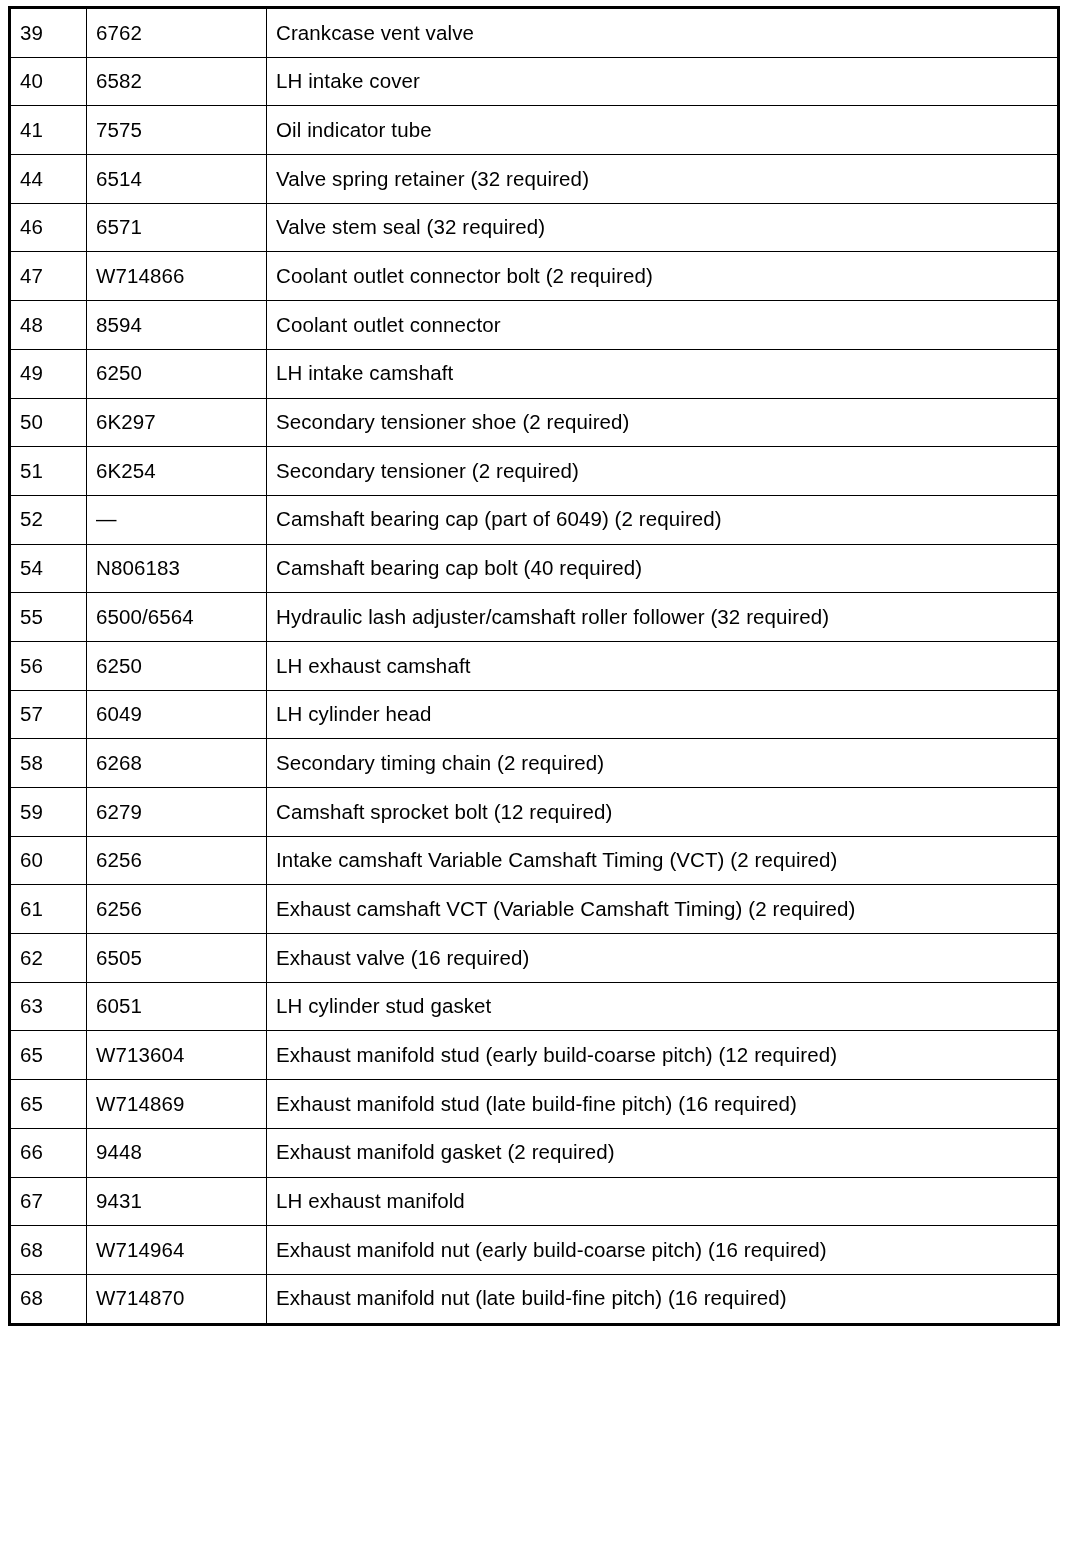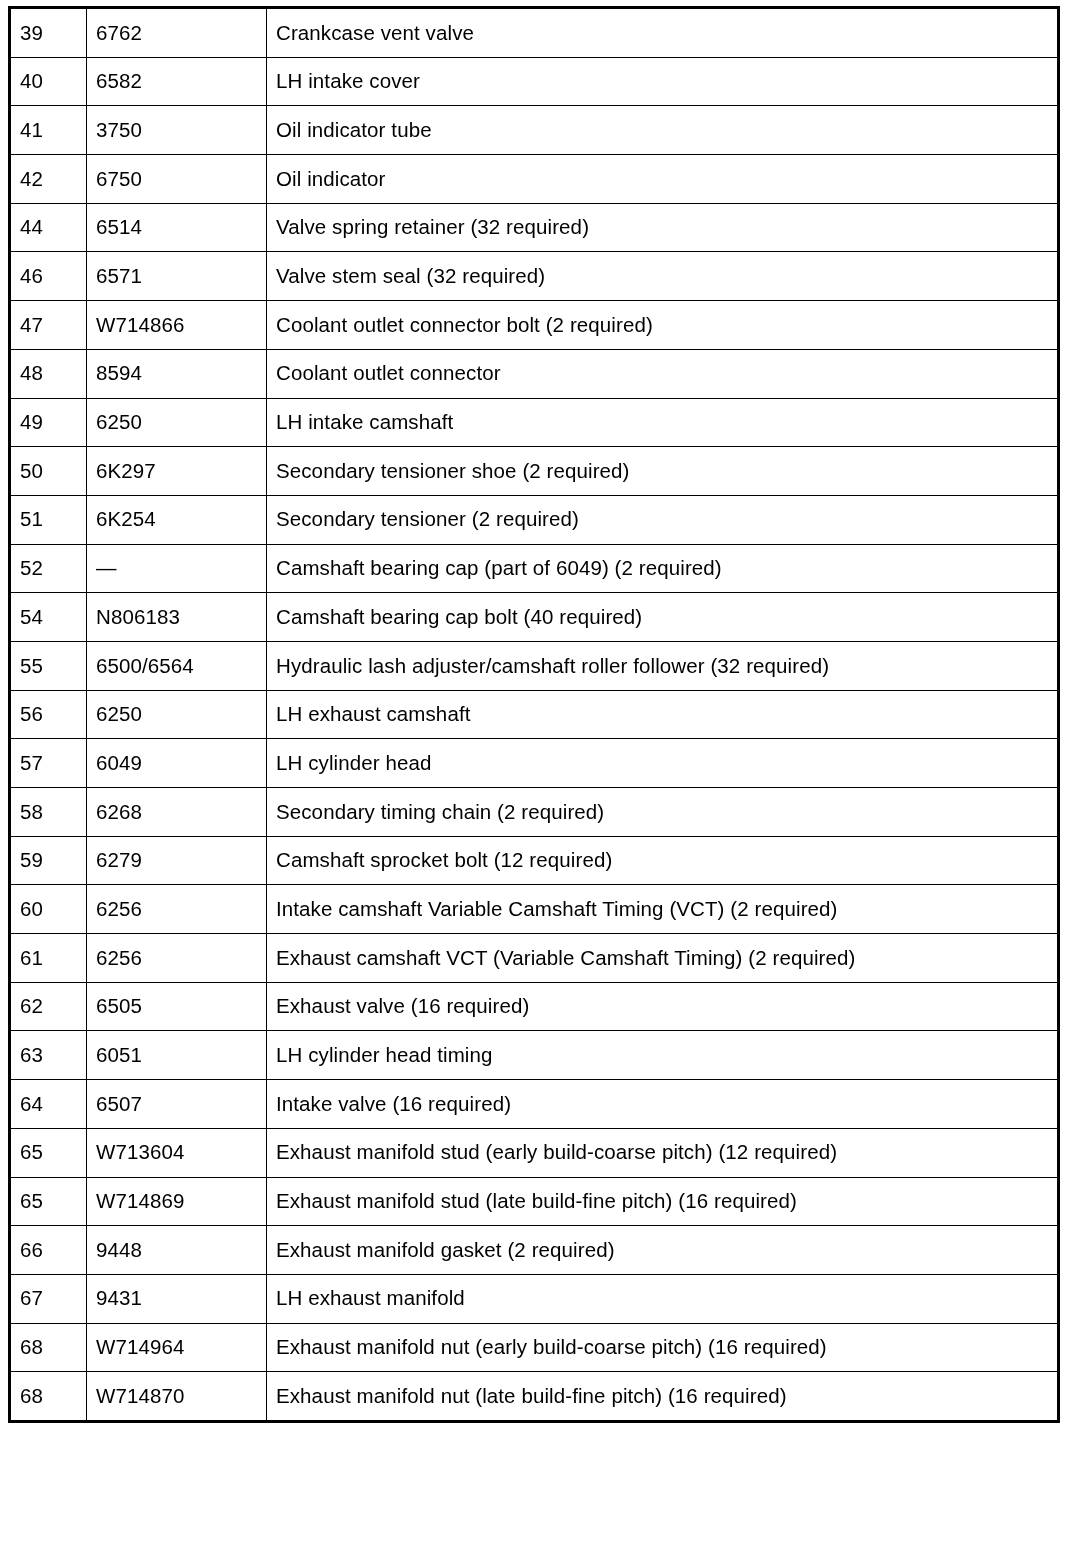--- a/index.html
+++ b/index.html
@@ -61,27 +61,22 @@
           <td>6762</td>
           <td>Crankcase vent valve</td>
         </tr>
         <tr>
           <td>40</td>
           <td>6582</td>
           <td>LH intake cover</td>
         </tr>
         <tr>
           <td>41</td>
-          <td>3750</td>
+          <td>7575</td>
           <td>Oil indicator tube</td>
-        </tr>
-        <tr>
-          <td>42</td>
-          <td>6750</td>
-          <td>Oil indicator</td>
         </tr>
         <tr>
           <td>44</td>
           <td>6514</td>
           <td>Valve spring retainer (32 required)</td>
         </tr>
         <tr>
           <td>46</td>
           <td>6571</td>
           <td>Valve stem seal (32 required)</td>
@@ -157,26 +152,21 @@
           <td>Exhaust camshaft VCT (Variable Camshaft Timing) (2 required)</td>
         </tr>
         <tr>
           <td>62</td>
           <td>6505</td>
           <td>Exhaust valve (16 required)</td>
         </tr>
         <tr>
           <td>63</td>
           <td>6051</td>
-          <td>LH cylinder head timing</td>
-        </tr>
-        <tr>
-          <td>64</td>
-          <td>6507</td>
-          <td>Intake valve (16 required)</td>
+          <td>LH cylinder stud gasket</td>
         </tr>
         <tr>
           <td>65</td>
           <td>W713604</td>
           <td>Exhaust manifold stud (early build-coarse pitch) (12 required)</td>
         </tr>
         <tr>
           <td>65</td>
           <td>W714869</td>
           <td>Exhaust manifold stud (late build-fine pitch) (16 required)</td>

